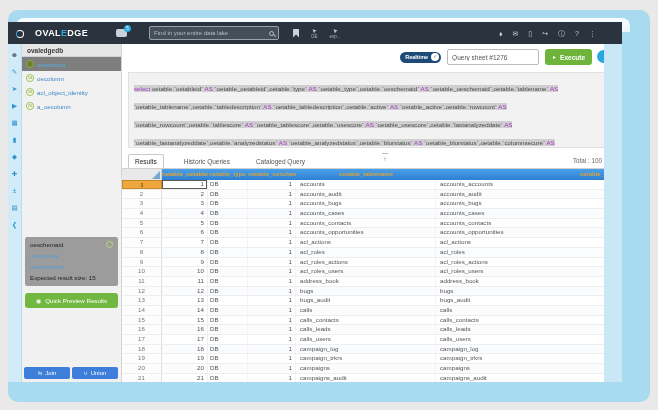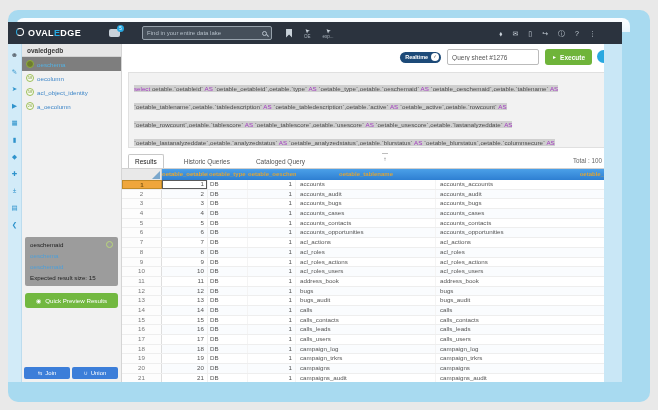--- a/index.html
+++ b/index.html
@@ -7,21 +7,21 @@
   body{background:#e9e9e9;font-family:"Liberation Sans",sans-serif;position:relative;overflow:hidden}
   .frame{position:absolute;left:8px;top:10px;width:642px;height:392px;background:#a8daf0;border-radius:10px}
   .inner-top{position:absolute;left:8px;top:8px;width:614px;height:14px;border-radius:8px 8px 0 0;
     background:linear-gradient(#fbfdff,#e9f5fc)}
   .dots{position:absolute;right:10px;top:4px;display:flex;gap:5px}
   .dot{width:6px;height:6px;border-radius:50%;background:#8ccbe9}
   .app{position:absolute;left:8px;top:22px;width:614px;height:360px;background:#fff;overflow:hidden}
 
   
   .appheader{height:22px;background:#2b333e;display:flex;align-items:center;padding:0 8px;position:relative}
-  .logo{display:flex;align-items:flex-start;gap:4px}
+  .logo{display:flex;align-items:flex-end;gap:11px}
   .logomark{width:8px;height:8px;border:1.5px solid #fff;border-radius:50%;border-left-color:#29abe2}
   .logotext{font-size:9px;font-weight:bold;color:#fff;letter-spacing:.4px}
   .logotext .e{color:#29abe2}
   .chat{position:relative;margin-left:28px;width:11px;height:8px;background:#c9d2da;border-radius:2px}
   .chat:after{content:"";position:absolute;left:2px;bottom:-3px;border:3px solid transparent;border-top-color:#c9d2da;border-left-width:2px;border-right-width:2px}
   .chatbadge{position:absolute;right:-4px;top:-4px;min-width:7px;height:7px;border-radius:50%;
     background:#29a8e0;color:#fff;font-size:4.5px;line-height:7px;text-align:center}
   .searchbox{margin-left:22px;width:130px;height:14px;background:#454f5a;border:1px solid #97a2ac;border-radius:2px;
     display:flex;align-items:center;padding:0 4px}
   .searchbox input{flex:1;background:transparent;border:none;outline:none;color:#d7dde2;font-size:6px;font-family:"Liberation Sans",sans-serif}

